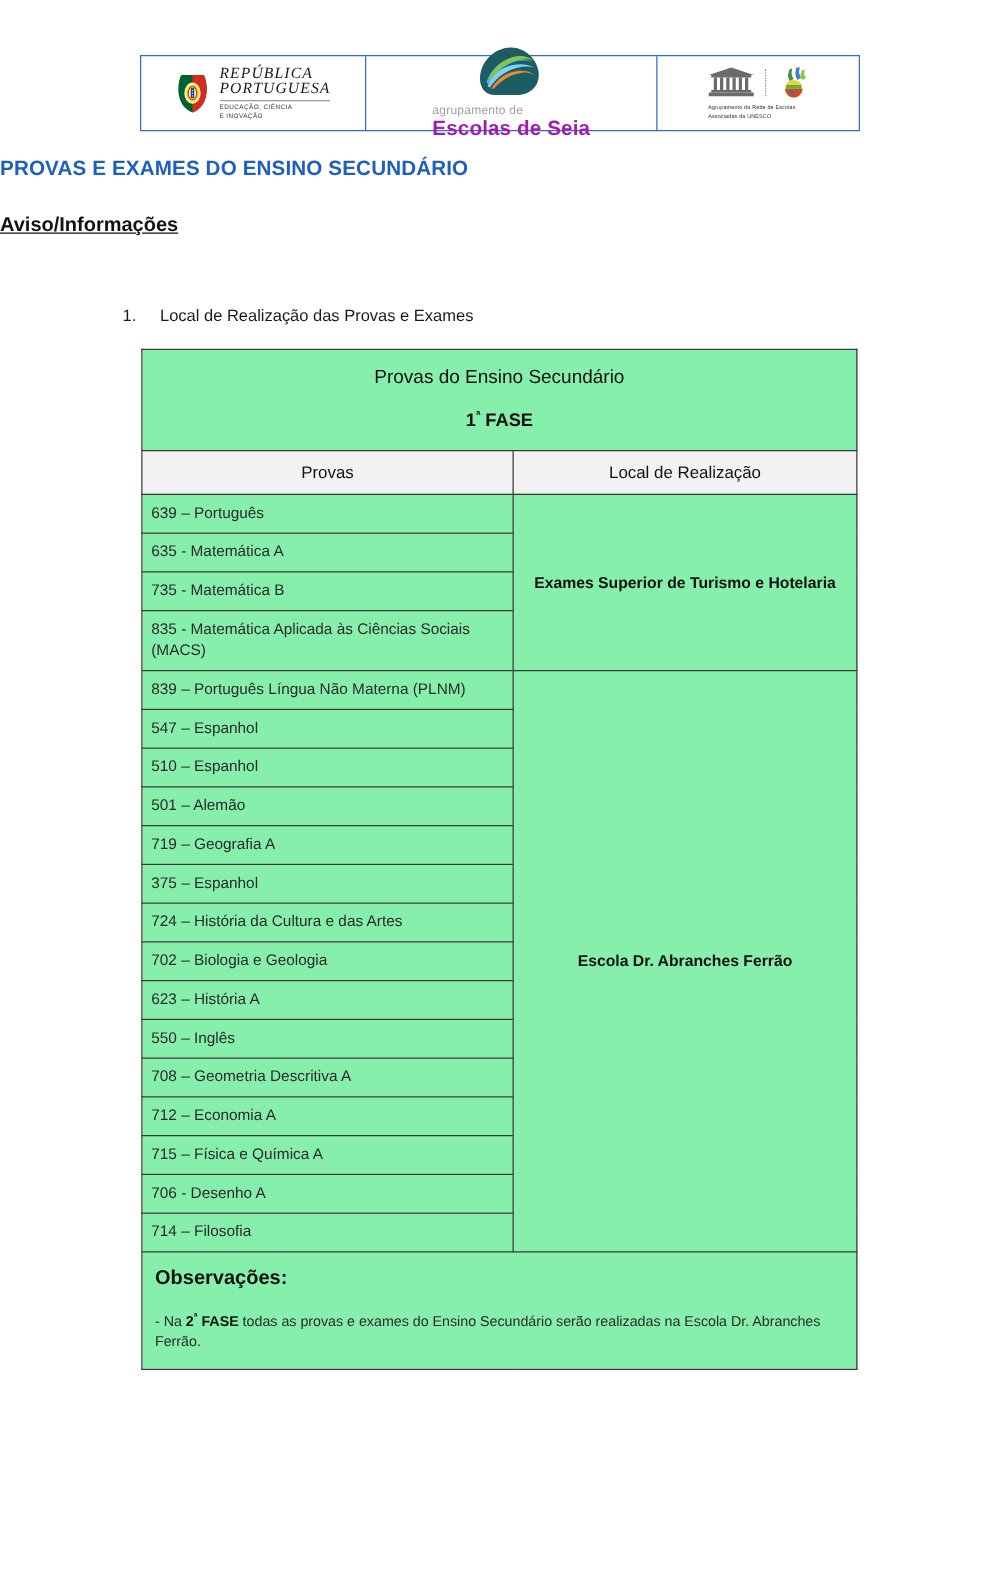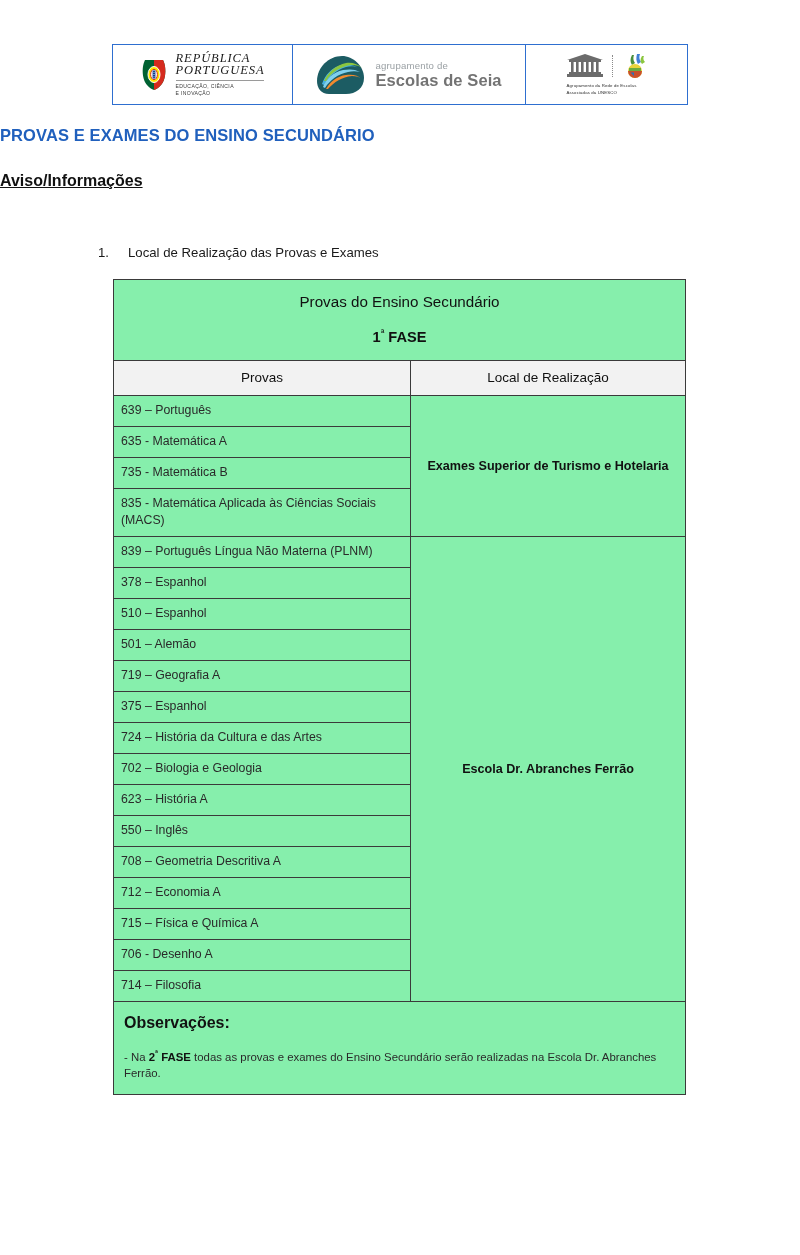--- a/index.html
+++ b/index.html
@@ -58,35 +58,35 @@
   }
   .rp-sub {
     font-size: 5.1px;
     letter-spacing: 0.35px;
     color: #3a3a3a;
     display: block;
     line-height: 1.42;
   }
 
   
-  .es-wrap { display: flex; align-items: center; gap: 7px; }
+  .es-wrap { display: flex; align-items: center; gap: 7px; flex-direction: column; }
   .es-mark { width: 52px; height: 40px; flex: none; }
   .es-text { line-height: 1; }
   .es-top {
     display: block;
     font-size: 9.6px;
     color: #9aa0a4;
     letter-spacing: 0.2px;
     margin-bottom: 1px;
   }
   .es-bot {
     display: block;
     font-size: 16.5px;
     font-weight: bold;
-    color: #737373;
+    color: #a21caf;
     letter-spacing: 0.1px;
   }
 
   
   .un-wrap { text-align: center; }
   .un-row {
     display: flex;
     align-items: center;
     justify-content: center;
     gap: 7px;
@@ -324,21 +324,21 @@
         <td class="prova-cell">735 - Matemática B</td>
       </tr>
       <tr>
         <td class="prova-cell">835 - Matemática Aplicada às Ciências Sociais (MACS)</td>
       </tr>
       <tr>
         <td class="prova-cell">839 – Português Língua Não Materna (PLNM)</td>
         <td class="local-cell" rowspan="15">Escola Dr. Abranches Ferrão</td>
       </tr>
       <tr>
-        <td class="prova-cell">378 – Espanhol</td>
+        <td class="prova-cell">547 – Espanhol</td>
       </tr>
       <tr>
         <td class="prova-cell">510 – Espanhol</td>
       </tr>
       <tr>
         <td class="prova-cell">501 – Alemão</td>
       </tr>
       <tr>
         <td class="prova-cell">719 – Geografia A</td>
       </tr>

